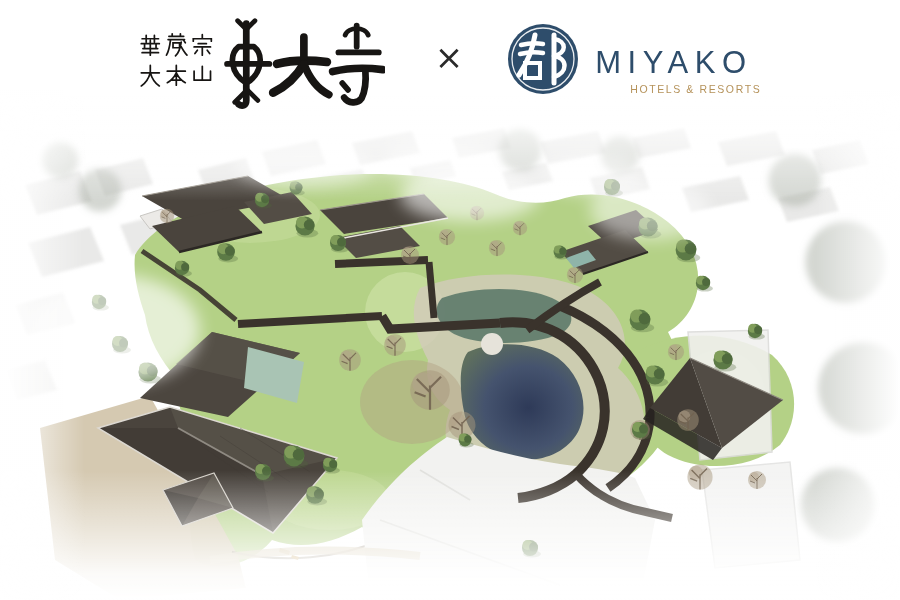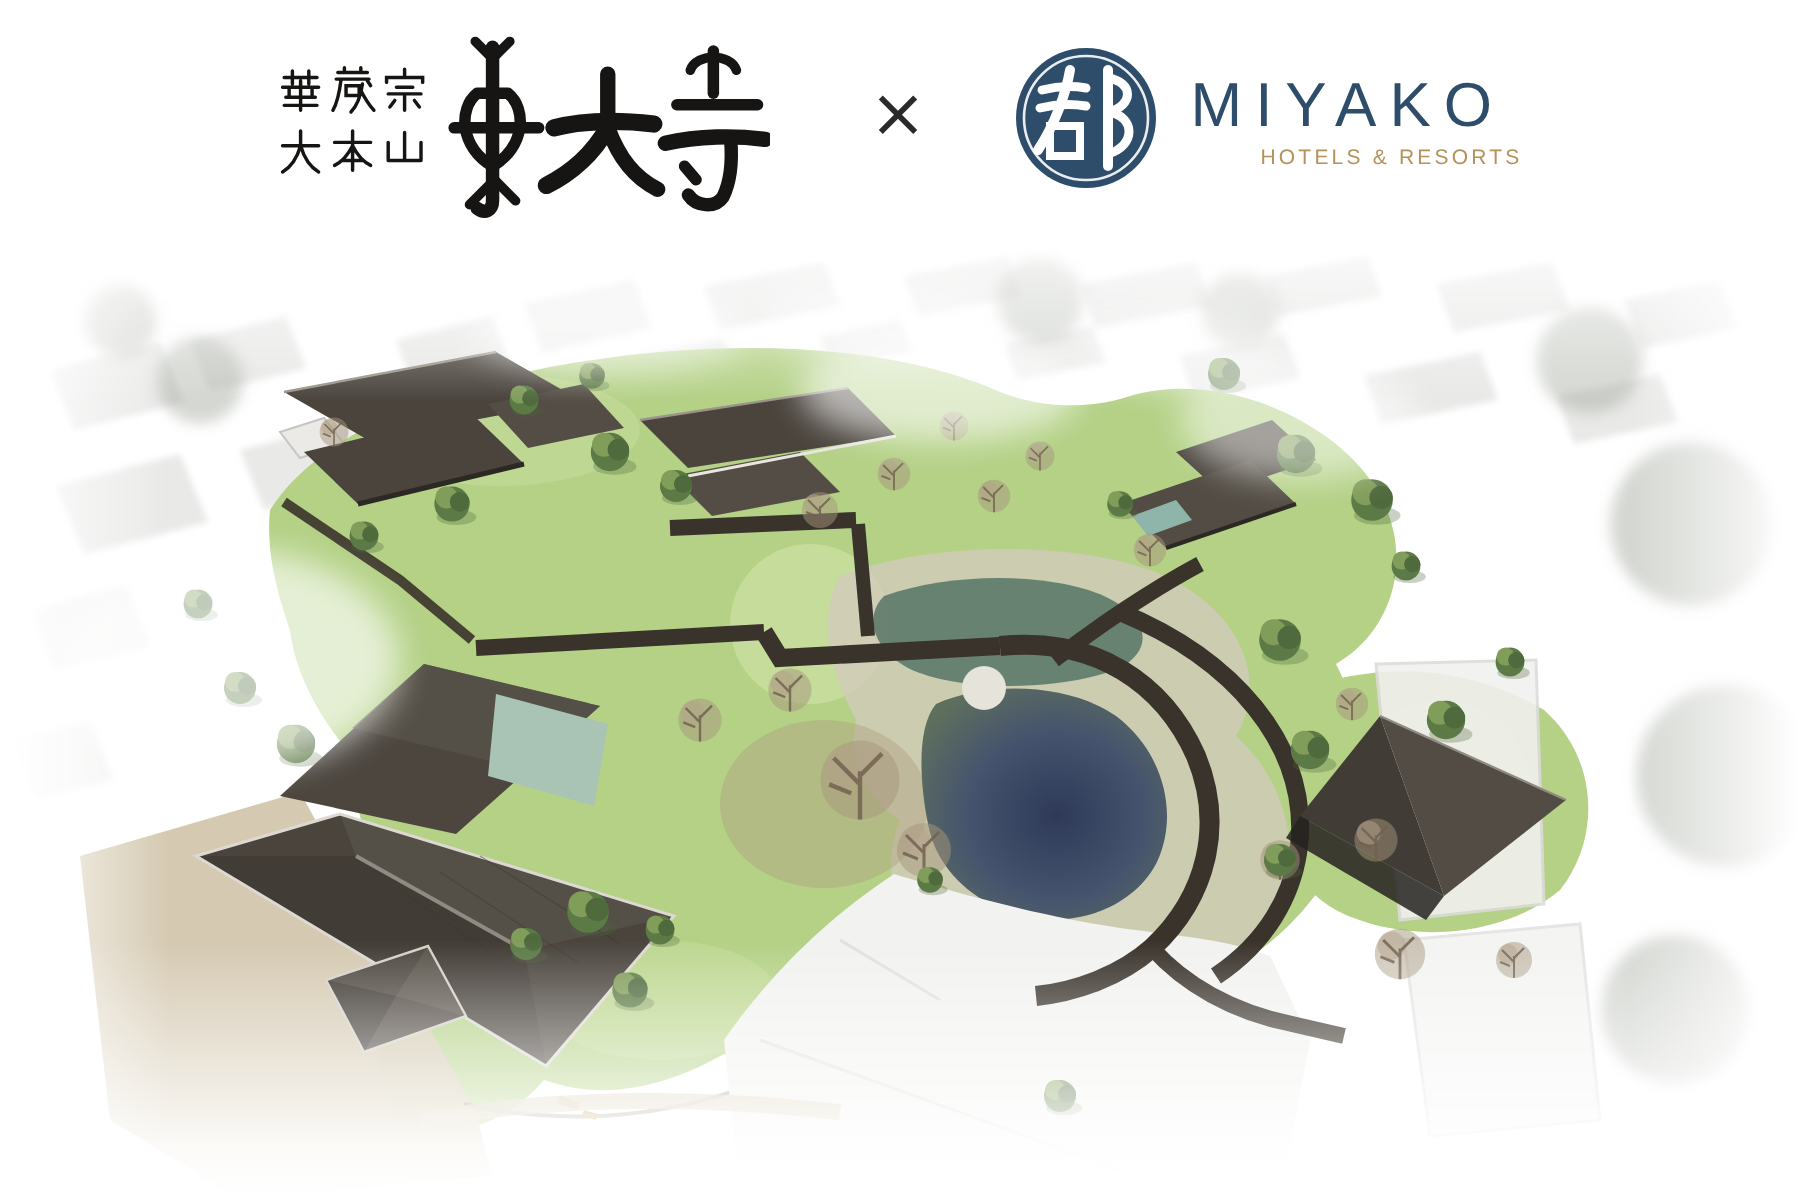--- a/index.html
+++ b/index.html
@@ -6,21 +6,21 @@
   .stage{position:relative;width:900px;height:600px;background:#ffffff;overflow:hidden;
          font-family:"Liberation Sans",sans-serif;}
   .scene{position:absolute;top:0;left:0;}
   .header{position:absolute;top:10px;left:0;width:100%;height:110px;
           display:flex;justify-content:center;align-items:flex-start;z-index:5;}
   .temple-logo{display:flex;align-items:flex-start;}
   .sect-svg{margin-top:22px;}
   .calli-svg{margin-top:4px;margin-left:2px;}
   .x-sep{font-size:34px;color:#2a2a2a;margin:30px 44px 0 50px;font-weight:400;
          font-family:"DejaVu Sans",sans-serif;line-height:1;}
-  .miyako-logo{display:flex;align-items:flex-start;margin-top:13px;}
+  .miyako-logo{display:flex;align-items:flex-end;margin-top:13px;}
   .emblem-svg{display:block;}
   .miyako-text{margin-left:16px;margin-top:14px;width:168px;}
   .miyako-brand{font-size:31px;letter-spacing:6.5px;color:#2e4d6b;font-weight:400;
                 line-height:1.05;white-space:nowrap;}
   .miyako-tagline{font-size:10.5px;letter-spacing:1.6px;color:#b5925a;text-align:right;
                   margin-top:3px;padding-right:2px;white-space:nowrap;}
 </style>
 </head>
 <body>
 

